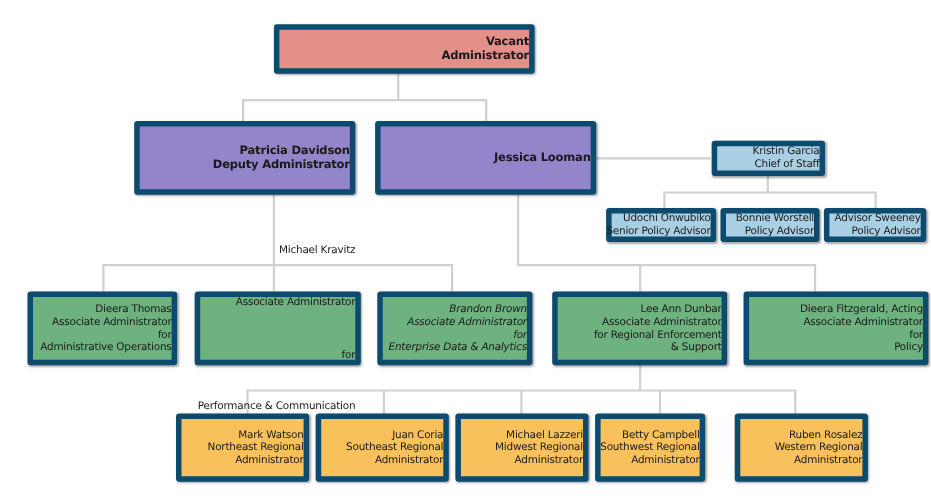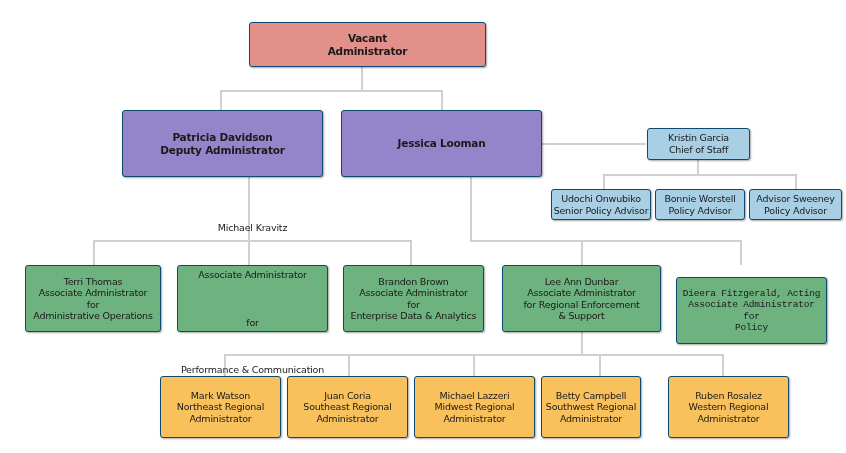--- a/index.html
+++ b/index.html
@@ -2,23 +2,23 @@
 <html><head>
 <meta charset="utf-8">
 <style>
   html, body { margin: 0; padding: 0; background: #ffffff; }
   body { width: 846px; height: 453px; position: relative; overflow: hidden;
          font-family: "DejaVu Sans", sans-serif; }
   .canvas { position: absolute; left: 0; top: 0; width: 846px; height: 453px; }
   svg.lines { position: absolute; left: 0; top: 0; }
   .box {
     position: absolute; box-sizing: border-box;
-    border: 1px solid #0c4a6e; border-radius: 3px;
+    border: 5px solid #0c4a6e; border-radius: 3px;
     box-shadow: 1px 1px 2px rgba(0,0,0,0.35);
-    display: flex; flex-direction: column; align-items: center; justify-content: center;
+    display: flex; flex-direction: column; align-items: flex-end; justify-content: center;
     text-align: center; color: #1a1a1a; font-size: 9.5px; line-height: 11.5px;
     letter-spacing: -0.2px;
   }
   .box span { display: block; white-space: nowrap; }
   .red { background: #e3908a; }
   .purple { background: #9484c9; }
   .blue { background: #a9cfe4; }
   .green { background: #6eb27f; }
   .orange { background: #f8c15c; }
   .bold { font-weight: bold; font-size: 10.5px; line-height: 13px; }
@@ -78,44 +78,44 @@
   <div class="box blue" style="left:655px; top:189px; width:90px; height:31px;">
     <span>Bonnie Worstell</span>
     <span>Policy Advisor</span>
   </div>
   <div class="box blue" style="left:749px; top:189px; width:93px; height:31px;">
     <span>Advisor Sweeney</span>
     <span>Policy Advisor</span>
   </div>
 
   <div class="box green" style="left:25px; top:265px; width:136px; height:67px;">
-    <span>Terri Thomas</span>
+    <span>Dieera Thomas</span>
     <span>Associate Administrator</span>
     <span>for</span>
     <span>Administrative Operations</span>
   </div>
   <div class="box green" style="left:177px; top:265px; width:151px; height:67px;gap:36px;">
     <span>Michael Kravitz</span>
     <span>Associate Administrator</span>
     <span>for</span>
     <span>Performance &amp; Communication</span>
   </div>
-  <div class="box green" style="left:343px; top:265px; width:141px; height:67px;">
+  <div class="box green" style="left:343px; top:265px; width:141px; height:67px;font-style:italic;">
     <span>Brandon Brown</span>
     <span>Associate Administrator</span>
     <span>for</span>
     <span>Enterprise Data &amp; Analytics</span>
   </div>
   <div class="box green" style="left:502px; top:265px; width:159px; height:67px;">
     <span>Lee Ann Dunbar</span>
     <span>Associate Administrator</span>
     <span>for Regional Enforcement</span>
     <span>&amp; Support</span>
   </div>
-  <div class="box green" style="left:676px; top:277px; width:151px; height:67px;font-family:Liberation Mono, monospace;">
+  <div class="box green" style="left:676px; top:265px; width:168px; height:67px;">
     <span>Dieera Fitzgerald, Acting</span>
     <span>Associate Administrator</span>
     <span>for</span>
     <span>Policy</span>
   </div>
 
   <div class="box orange" style="left:160px; top:376px; width:121px; height:62px;">
     <span>Mark Watson</span>
     <span>Northeast Regional</span>
     <span>Administrator</span>

